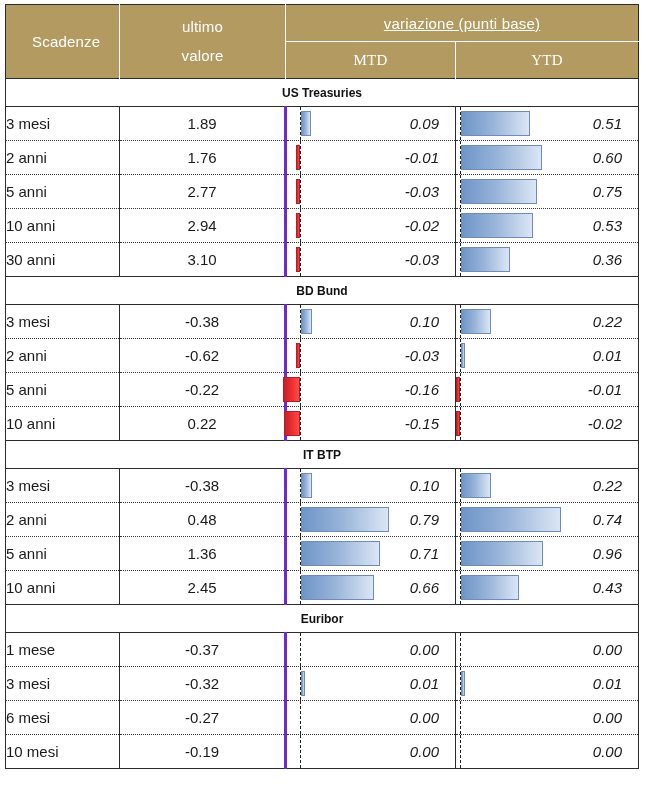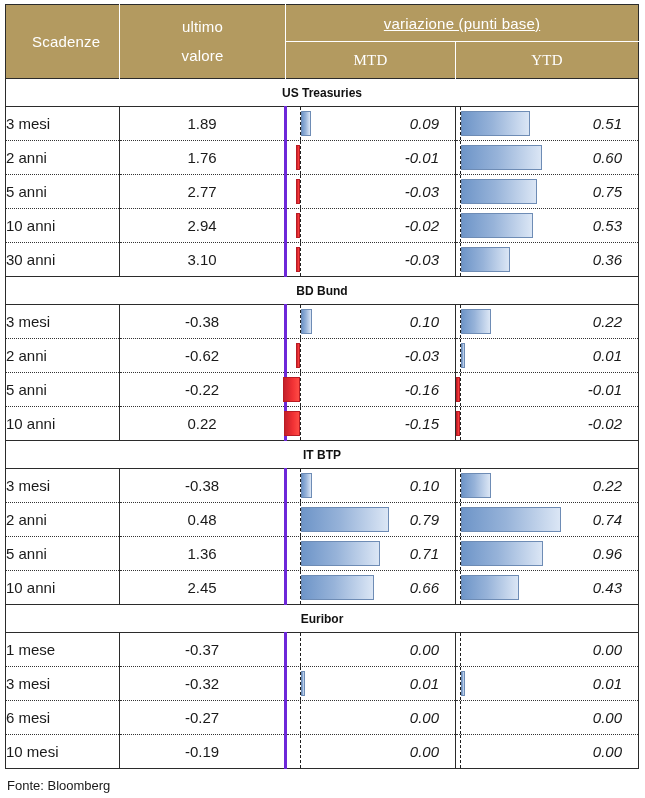--- a/index.html
+++ b/index.html
@@ -498,14 +498,13 @@
           <td class="bar-cell ytd">
             <div class="bar-wrap">
               <div class="axis" style="left: 2.2%;"></div>
             </div>
             <span class="num">0.00</span>
           </td>
         </tr>
       </tbody>
   </table>
 
-  <div class="footer">Fonte: Bloomberg</div>
 </div>
 
 </body></html>

